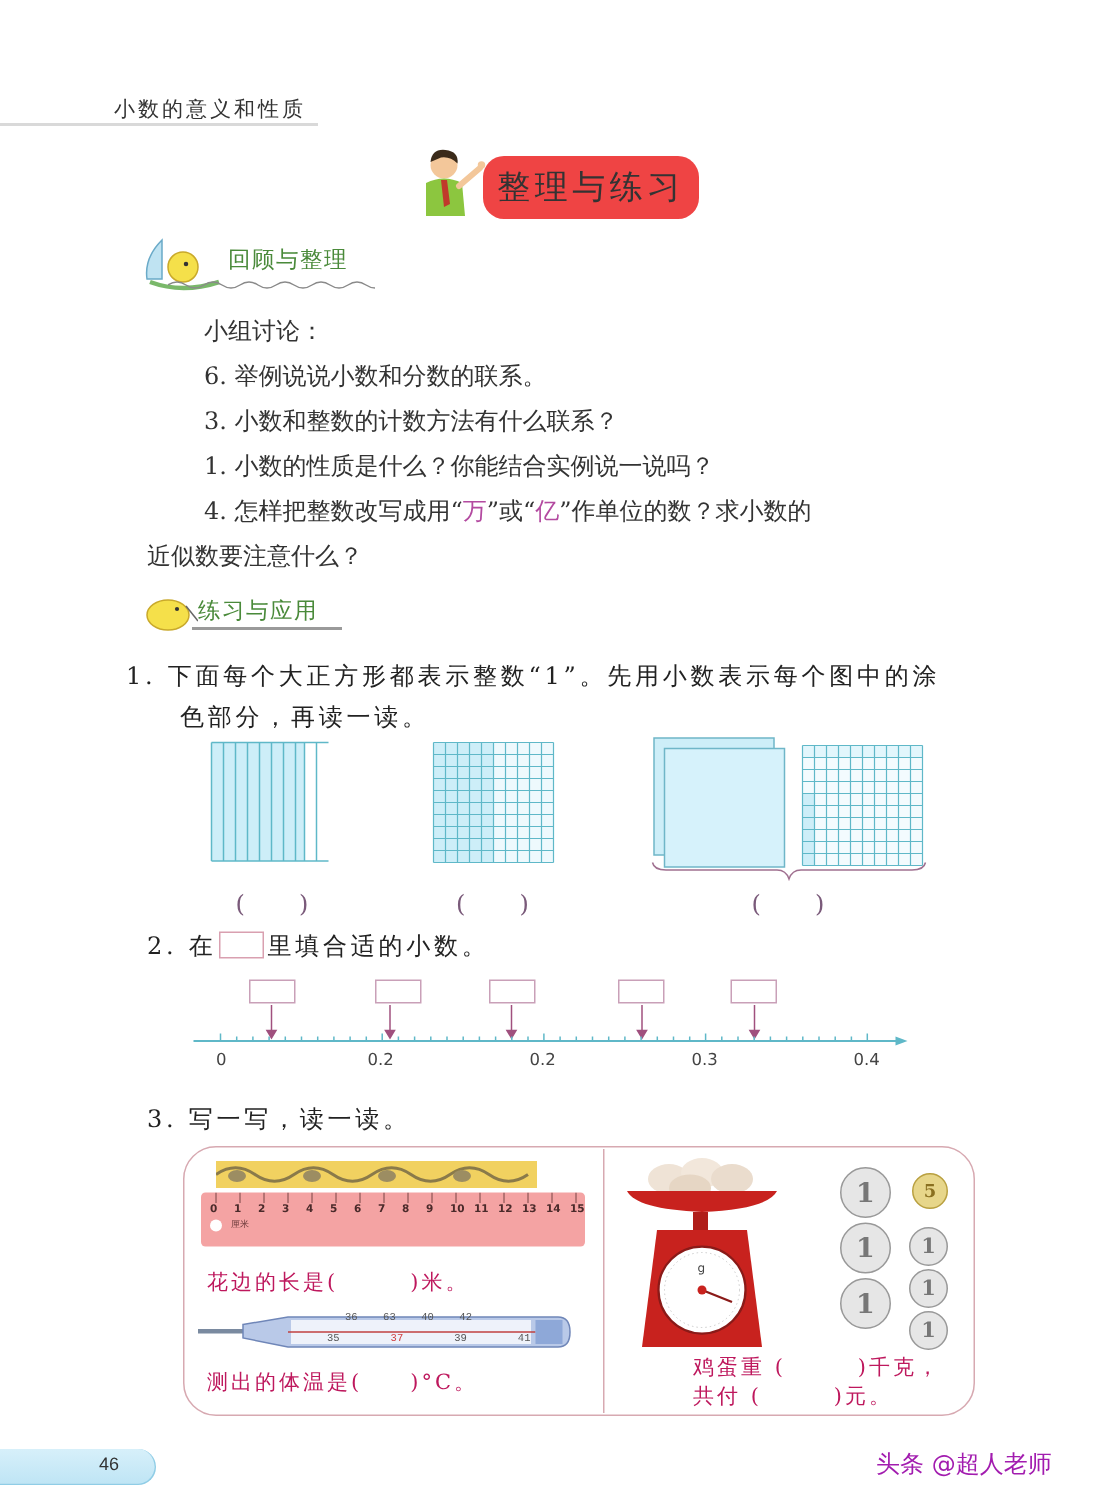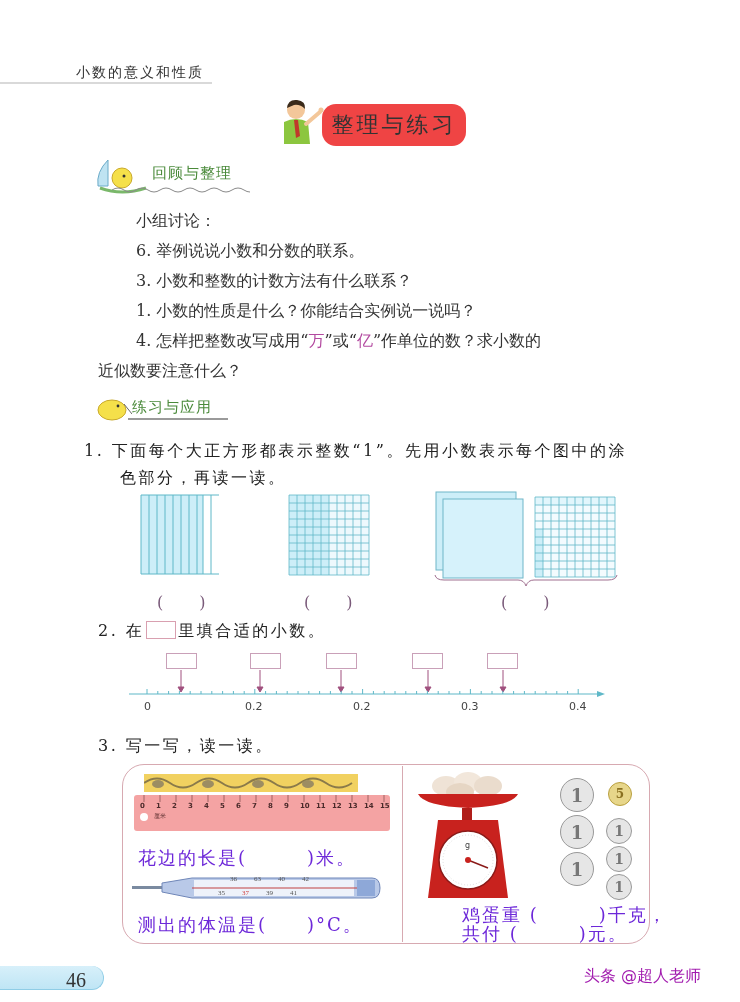--- a/index.html
+++ b/index.html
@@ -41,26 +41,26 @@
   .paren { font-size: 16px; color: #7a5a7a; }
 
   
   .nl-box { width: 31px; height: 16px; border: 1px solid #c9a0b8; background: #fff; }
   .nl-label { font-family: "DejaVu Sans", sans-serif; font-size: 11px; color: #444; }
   .inline-box { display: inline-block; width: 30px; height: 18px; border: 1px solid #d9a0b0; vertical-align: -3px; margin: 0 2px; }
 
   
   .frame { left: 122px; top: 764px; width: 528px; height: 180px; border: 1.5px solid #d7a9b1; border-radius: 22px; }
   .frame-div { left: 402px; top: 766px; width: 1px; height: 176px; background: #d7a9b1; }
-  .frame-text { font-family: "DejaVu Serif", serif; font-size: 18px; color: #6d28d9; letter-spacing: 2px; }
+  .frame-text { font-family: "DejaVu Serif", serif; font-size: 14px; color: #be185d; letter-spacing: 2px; }
 
   
   .page-tab { left: 0; top: 966px; width: 104px; height: 24px; background: linear-gradient(#d7f0fa, #bfe5f5);
     border-radius: 0 14px 14px 0; border-right: 1.5px solid #8fcde6; border-bottom: 1.5px solid #8fcde6; }
-  .page-num { left: 66px; top: 969px; font-family: Liberation Serif, serif; font-size: 20px; color: #333; }
+  .page-num { left: 66px; top: 969px; font-family: Liberation Sans, sans-serif; font-size: 12px; color: #333; }
   .watermark { left: 584px; top: 966px; font-family: "DejaVu Sans", sans-serif; font-size: 16px; color: #a21caf; }
 </style>
 </head>
 <body>
 
 <div class="abs run-head">小数的意义和性质</div>
 <div class="abs run-rule"></div>
 
 <svg class="abs boy" viewBox="0 0 46 50">
   <ellipse cx="16" cy="12" rx="9" ry="9" fill="#f3c79a"></ellipse>
@@ -327,27 +327,27 @@
 
 <div class="abs frame-text" style="left:138px; top:846px">花边的长是(　　　)米。</div>
 
 <svg class="abs" style="left:132px; top:874px" width="250" height="28">
   <rect x="0" y="12" width="30" height="3" fill="#7a8aa0"></rect>
   <path d="M30 9 L60 4 L240 4 Q248 4 248 14 Q248 24 240 24 L60 24 L30 18 Z" fill="#b9c9e8" stroke="#6f86b8" stroke-width="1"></path>
   <rect x="62" y="6" width="160" height="16" fill="#eef2fa"></rect>
   <line x1="60" y1="14" x2="225" y2="14" stroke="#c04040" stroke-width="1"></line>
   <rect x="225" y="6" width="18" height="16" fill="#8ea8d8"></rect>
 </svg>
-<div class="abs" style="left:230px; top:875px; font-family:Liberation Serif, serif; font-size:7px; color:#555; display:flex; gap:17px">
+<div class="abs" style="left:230px; top:875px; font-family:Liberation Mono, monospace; font-size:7px; color:#555; display:flex; gap:17px">
   <span>36</span>
     <span>63</span>
     <span>40</span>
     <span>42</span>
 </div>
-<div class="abs" style="left:218px; top:889px; font-family:Liberation Serif, serif; font-size:7px; color:#555; display:flex; gap:17px">
+<div class="abs" style="left:218px; top:889px; font-family:Liberation Mono, monospace; font-size:7px; color:#555; display:flex; gap:34px">
   <span>35</span>
     <span style="color:#d04040">37</span>
     <span>39</span>
     <span>41</span>
 </div>
 
 <div class="abs frame-text" style="left:138px; top:913px; white-space:nowrap">
   <span>测出的体温是(</span><span>　　)°C。</span>
 </div>
 

